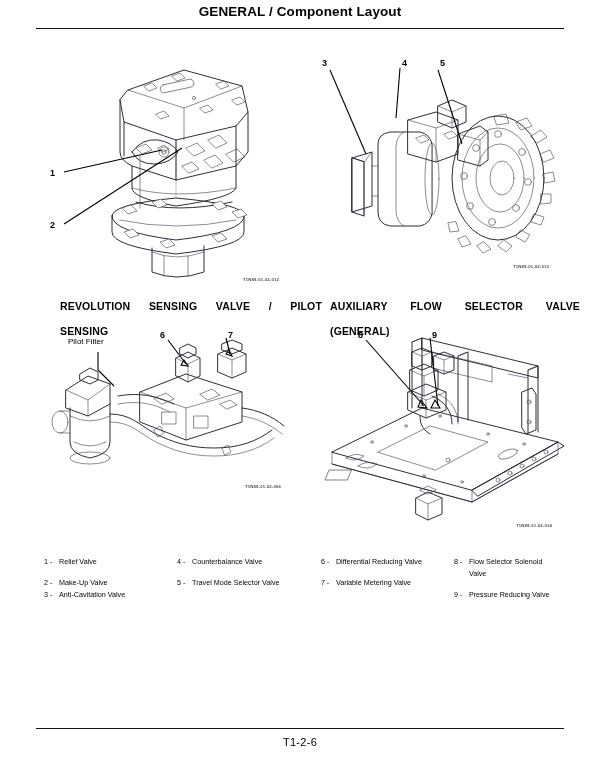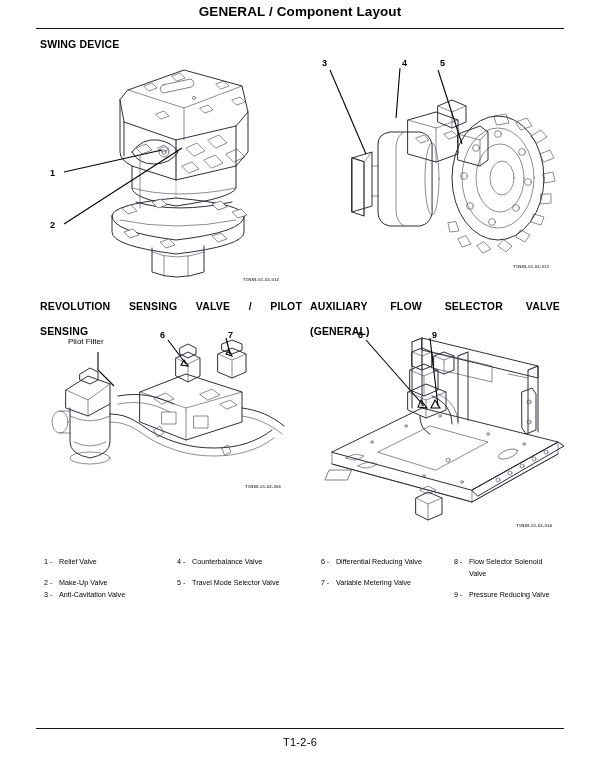--- a/index.html
+++ b/index.html
@@ -47,20 +47,21 @@
   
   .sec-title {
     position: absolute;
     font-size: 10.5px;
     font-weight: bold;
     letter-spacing: 0.15px;
     line-height: 12.5px;
   }
   .sec-title.justify {
     text-align: justify;
+    margin-left: 20px;
   }
   .sec-title.justify > span.line {
     display: block;
     text-align: justify;
   }
   .sec-title.justify > span.line::after {
     content: "";
     display: inline-block;
     width: 100%;
   }
@@ -194,21 +195,20 @@
 </head>
 <body>
 
 <div class="page">
 
   <div class="page-header">
     <span class="header-title">GENERAL / Component Layout</span>
   </div>
   <div class="header-rule"></div>
 
-  <div class="sec-title" id="title-swing">SWING DEVICE</div>
 
 
   <div class="sec-title justify" id="title-rev">
     <span class="line">REVOLUTION SENSING VALVE / PILOT</span>
     <span>SENSING</span>
   </div>
 
   <div class="sec-title justify" id="title-aux">
     <span class="line">AUXILIARY FLOW SELECTOR VALVE</span>
     <span>(GENERAL)</span>

